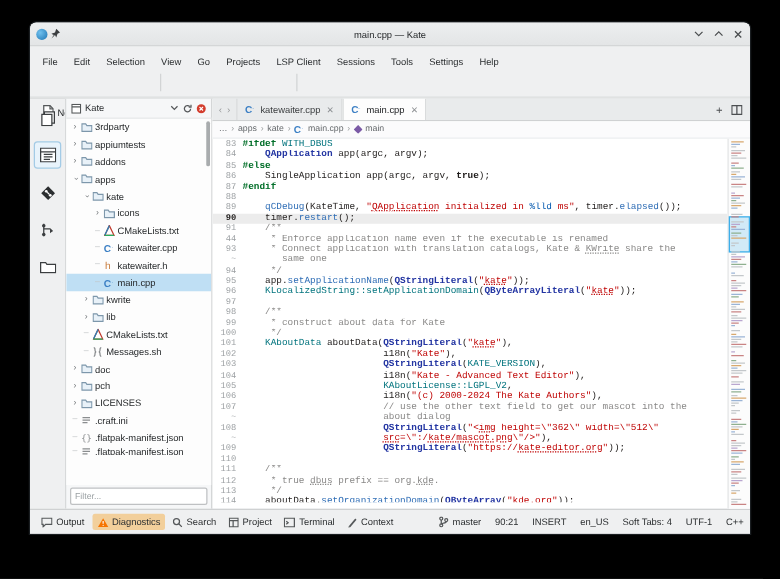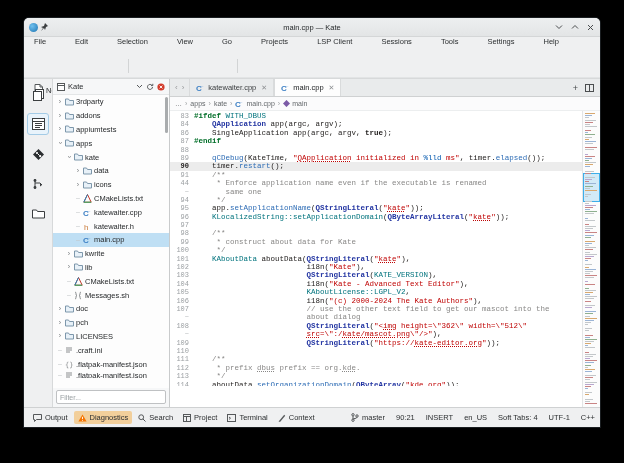--- a/index.html
+++ b/index.html
@@ -9,21 +9,21 @@
           box-shadow:0 0 0 1px #1a1e21;}
   
   .titlebar{height:18px;background:linear-gradient(#edeff0,#e3e5e6);border-bottom:1px solid #d4d6d7;
             display:flex;align-items:center;position:relative;flex:none;padding:0 5px;}
   .tb-title{position:absolute;left:0;right:0;text-align:center;font-size:7.5px;color:#26292b;}
   .tb-left{display:flex;align-items:center;gap:3px;z-index:1;}
   .tb-right{margin-left:auto;display:flex;align-items:center;gap:7px;z-index:1;}
   .appicon{width:9px;height:9px;border-radius:50%;background:radial-gradient(circle at 35% 35%,#6fc0ee,#1d74b2);}
   .winbtn{width:9px;height:9px;display:flex;align-items:center;justify-content:center;}
   
-  .menubar{height:17px;display:flex;align-items:flex-start;gap:29px;padding:0 10px;font-size:7.5px;
+  .menubar{height:17px;display:flex;align-items:flex-end;gap:13px;padding:0 10px;font-size:7.5px;
            color:#2b2e30;flex:none;}
   .menubar span{cursor:default;}
   
   .toolbar{height:23px;display:flex;align-items:center;gap:5px;padding:0 7px;font-size:7.5px;
            color:#26292b;flex:none;border-bottom:1px solid #e2e4e5;}
   .tbtn{display:flex;align-items:flex-end;gap:3px;padding:2px 3px;border-radius:2px;margin-top:48px;}
   .tbtn.disabled{color:#a9abad;flex-direction:column;}
   .tsep{width:1px;height:14px;background:#d2d4d5;margin:0 3px;}
   .chev{font-size:6px;color:#55585a;margin-left:1px;}
   
@@ -260,57 +260,48 @@
             </span>
             <span>3rdparty</span>
           </div>
           <div class="trow" style="padding-left: 3px;">
             <span class="t-arrow">›</span>
             <span class="t-icon">
               <svg width="9" height="8" viewBox="0 0 9 8">
                 <path d="M.5 1h3l1 1.5h4V7H.5z" fill="#e8f1f8" stroke="#7d97ab"></path>
               </svg>
             </span>
-            <span>addons</span>
+            <span>appiumtests</span>
           </div>
           <div class="trow" style="padding-left: 3px;">
             <span class="t-arrow">›</span>
             <span class="t-icon">
               <svg width="9" height="8" viewBox="0 0 9 8">
                 <path d="M.5 1h3l1 1.5h4V7H.5z" fill="#e8f1f8" stroke="#7d97ab"></path>
               </svg>
             </span>
-            <span>appiumtests</span>
+            <span>addons</span>
           </div>
           <div class="trow" style="padding-left: 3px;">
             <span class="t-arrow open">›</span>
             <span class="t-icon">
               <svg width="9" height="8" viewBox="0 0 9 8">
                 <path d="M.5 1h3l1 1.5h4V7H.5z" fill="#e8f1f8" stroke="#7d97ab"></path>
               </svg>
             </span>
             <span>apps</span>
           </div>
           <div class="trow" style="padding-left: 12px;">
             <span class="t-arrow open">›</span>
             <span class="t-icon">
               <svg width="9" height="8" viewBox="0 0 9 8">
                 <path d="M.5 1h3l1 1.5h4V7H.5z" fill="#e8f1f8" stroke="#7d97ab"></path>
               </svg>
             </span>
             <span>kate</span>
-          </div>
-          <div class="trow" style="padding-left: 21px;">
-            <span class="t-arrow">›</span>
-            <span class="t-icon">
-              <svg width="9" height="8" viewBox="0 0 9 8">
-                <path d="M.5 1h3l1 1.5h4V7H.5z" fill="#e8f1f8" stroke="#7d97ab"></path>
-              </svg>
-            </span>
-            <span>data</span>
           </div>
           <div class="trow" style="padding-left: 21px;">
             <span class="t-arrow">›</span>
             <span class="t-icon">
               <svg width="9" height="8" viewBox="0 0 9 8">
                 <path d="M.5 1h3l1 1.5h4V7H.5z" fill="#e8f1f8" stroke="#7d97ab"></path>
               </svg>
             </span>
             <span>icons</span>
           </div>
@@ -524,20 +515,24 @@
         <div class="codecol" id="code">
             <div class="crow">
               <span class="ln">83</span>
               <span class="ctext"><span class="tok-pp">#ifdef</span><span class="tok-pl"> </span><span class="tok-mac">WITH_DBUS</span></span>
             </div>
             <div class="crow">
               <span class="ln">84</span>
               <span class="ctext"><span class="tok-pl">    </span><span class="tok-typ">QApplication</span><span class="tok-pl"> app(argc, argv);</span></span>
             </div>
             <div class="crow">
+              <span class="ln">85</span>
+              <span class="ctext"><span class="tok-pp">#else</span></span>
+            </div>
+            <div class="crow">
               <span class="ln">86</span>
               <span class="ctext"><span class="tok-pl">    SingleApplication app(argc, argv, </span><span class="tok-kw">true</span><span class="tok-pl">);</span></span>
             </div>
             <div class="crow">
               <span class="ln">87</span>
               <span class="ctext"><span class="tok-pp">#endif</span></span>
             </div>
             <div class="crow">
               <span class="ln">88</span>
               <span class="ctext"></span>
@@ -552,20 +547,24 @@
             </div>
             <div class="crow">
               <span class="ln">91</span>
               <span class="ctext"><span class="tok-com">    /**</span></span>
             </div>
             <div class="crow">
               <span class="ln">44</span>
               <span class="ctext"><span class="tok-com">     * Enforce application name even if the executable is renamed</span></span>
             </div>
             <div class="crow">
+              <span class="ln">93</span>
+              <span class="ctext"><span class="tok-com">     * Connect application with translation catalogs, Kate &amp; </span><span class="tok-com u">KWrite</span><span class="tok-com"> share the</span></span>
+            </div>
+            <div class="crow">
               <span class="ln wrapmark">~</span>
               <span class="ctext"><span class="tok-com">       same one</span></span>
             </div>
             <div class="crow">
               <span class="ln">94</span>
               <span class="ctext"><span class="tok-com">     */</span></span>
             </div>
             <div class="crow">
               <span class="ln">95</span>
               <span class="ctext"><span class="tok-pl">    app.</span><span class="tok-fn">setApplicationName</span><span class="tok-pl">(</span><span class="tok-typ">QStringLiteral</span><span class="tok-pl">(</span><span class="tok-str">"</span><span class="tok-str u">kate</span><span class="tok-str">"</span><span class="tok-pl">));</span></span>
@@ -637,21 +636,21 @@
             <div class="crow">
               <span class="ln">110</span>
               <span class="ctext"></span>
             </div>
             <div class="crow">
               <span class="ln">111</span>
               <span class="ctext"><span class="tok-com">    /**</span></span>
             </div>
             <div class="crow">
               <span class="ln">112</span>
-              <span class="ctext"><span class="tok-com">     * prefix </span><span class="tok-com u">dbus</span><span class="tok-com"> prefix == org.</span><span class="tok-com u">kde</span><span class="tok-com">.</span></span>
+              <span class="ctext"><span class="tok-com">     * true </span><span class="tok-com u">dbus</span><span class="tok-com"> prefix == org.</span><span class="tok-com u">kde</span><span class="tok-com">.</span></span>
             </div>
             <div class="crow">
               <span class="ln">113</span>
               <span class="ctext"><span class="tok-com">     */</span></span>
             </div>
             <div class="crow partial">
               <span class="ln">114</span>
               <span class="ctext"><span class="tok-pl">    aboutData.</span><span class="tok-fn">setOrganizationDomain</span><span class="tok-pl">(</span><span class="tok-typ">QByteArray</span><span class="tok-pl">(</span><span class="tok-str">"kde.org"</span><span class="tok-pl">));</span></span>
             </div>
           </div>

